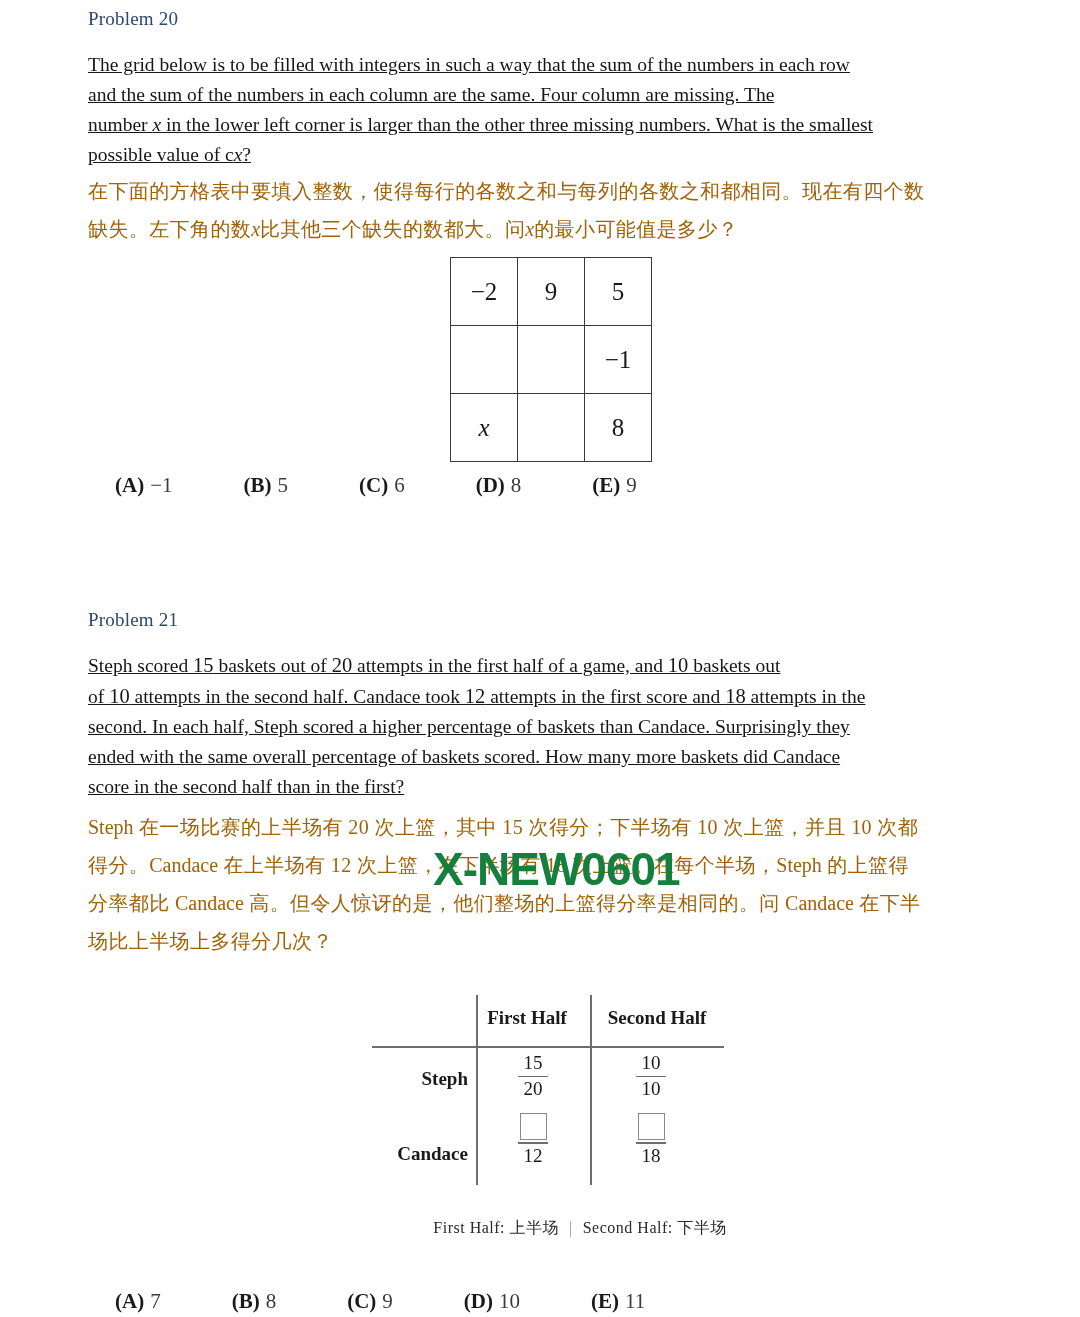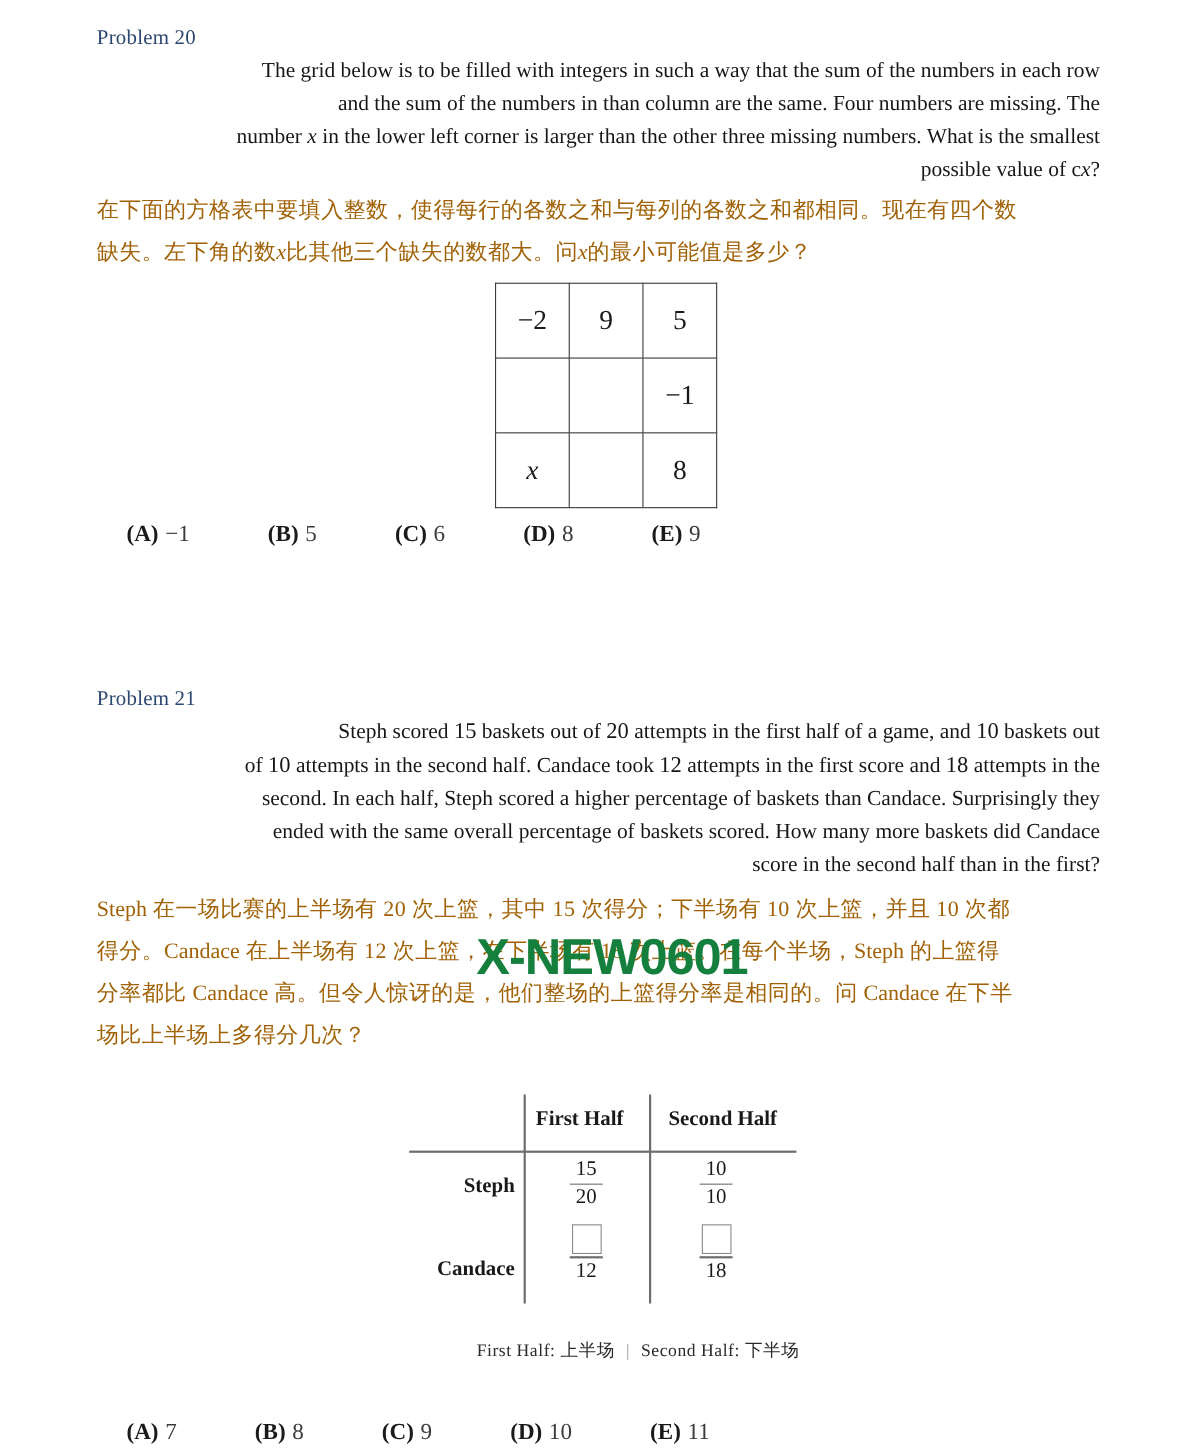--- a/index.html
+++ b/index.html
@@ -25,32 +25,32 @@
 
   
   .problem-heading {
     position: absolute;
     left: 88px;
     font-family: "Liberation Serif", "DejaVu Serif", serif;
     font-size: 19px;
     color: #2c4770;
     letter-spacing: 0.2px;
     white-space: nowrap;
-    margin-top: 16px;
   }
 
   
   .en-block {
     position: absolute;
     left: 88px;
     width: 912px;
     font-size: 19.5px;
     line-height: 30px;
     color: #161616;
-    text-align: right;
+    text-align: left;
+    text-decoration: underline;
   }
   .en-block .ln { display: block; white-space: nowrap; }
   .mathvar {
     font-style: italic;
     font-family: "Liberation Serif", "DejaVu Serif", serif;
   }
   .mathnum {
     font-family: "Liberation Serif", "DejaVu Serif", serif;
     font-size: 20.5px;
   }
@@ -233,21 +233,21 @@
 </style>
 </head>
 <body>
 
 <div class="page">
 
   <div class="problem-heading" style="top:8px;">Problem 20</div>
 
   <div class="en-block" style="top:50px;">
     <span class="ln">The grid below is to be filled with integers in such a way that the sum of the numbers in each row</span>
-    <span class="ln">and the sum of the numbers in than column are the same. Four numbers are missing. The</span>
+    <span class="ln">and the sum of the numbers in each column are the same. Four column are missing. The</span>
     <span class="ln"><span>number </span><span class="mathvar">x</span><span> in the lower left corner is larger than the other three missing numbers. What is the smallest</span></span>
     <span class="ln"><span>possible value of c</span><span class="mathvar">x</span><span>?</span></span>
   </div>
 
   <div class="zh-block" style="top:172px;">
     <span class="ln">在下面的方格表中要填入整数，使得每行的各数之和与每列的各数之和都相同。现在有四个数</span>
     <span class="ln"><span>缺失。左下角的数</span><span class="mathvar lat">x</span><span>比其他三个缺失的数都大。问</span><span class="mathvar lat">x</span><span>的最小可能值是多少？</span></span>
   </div>
 
   <div class="grid-wrap">

